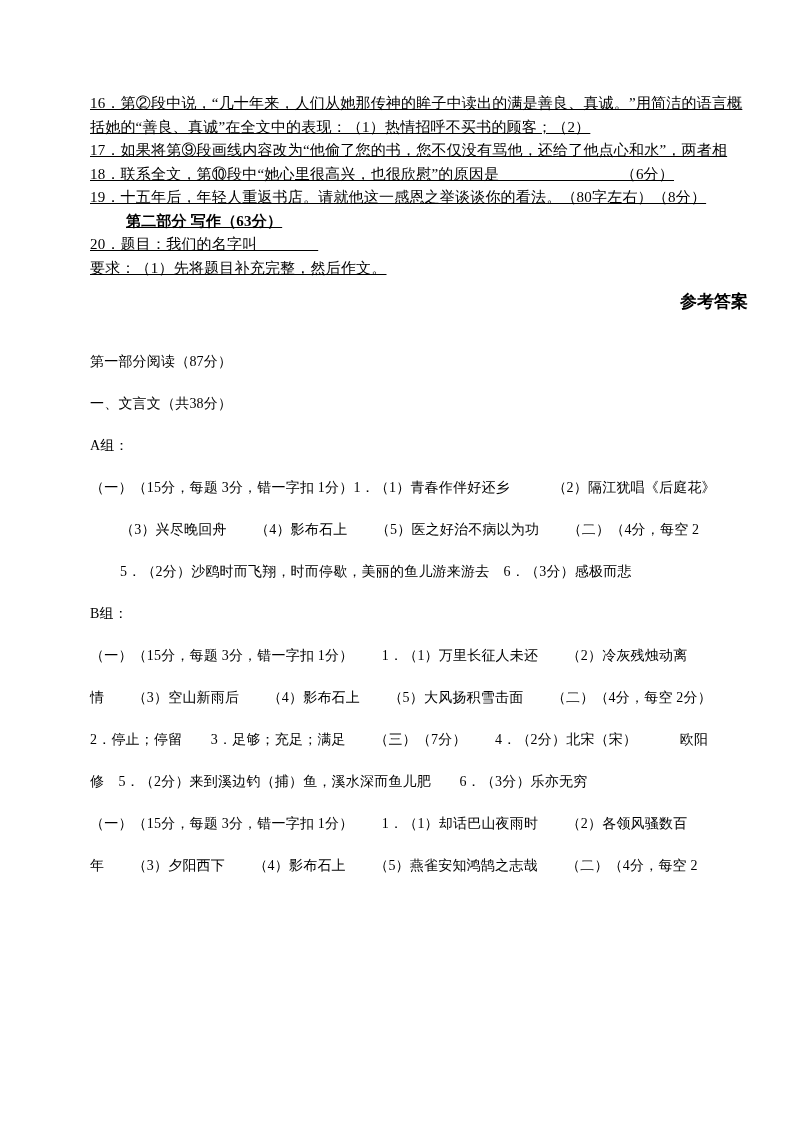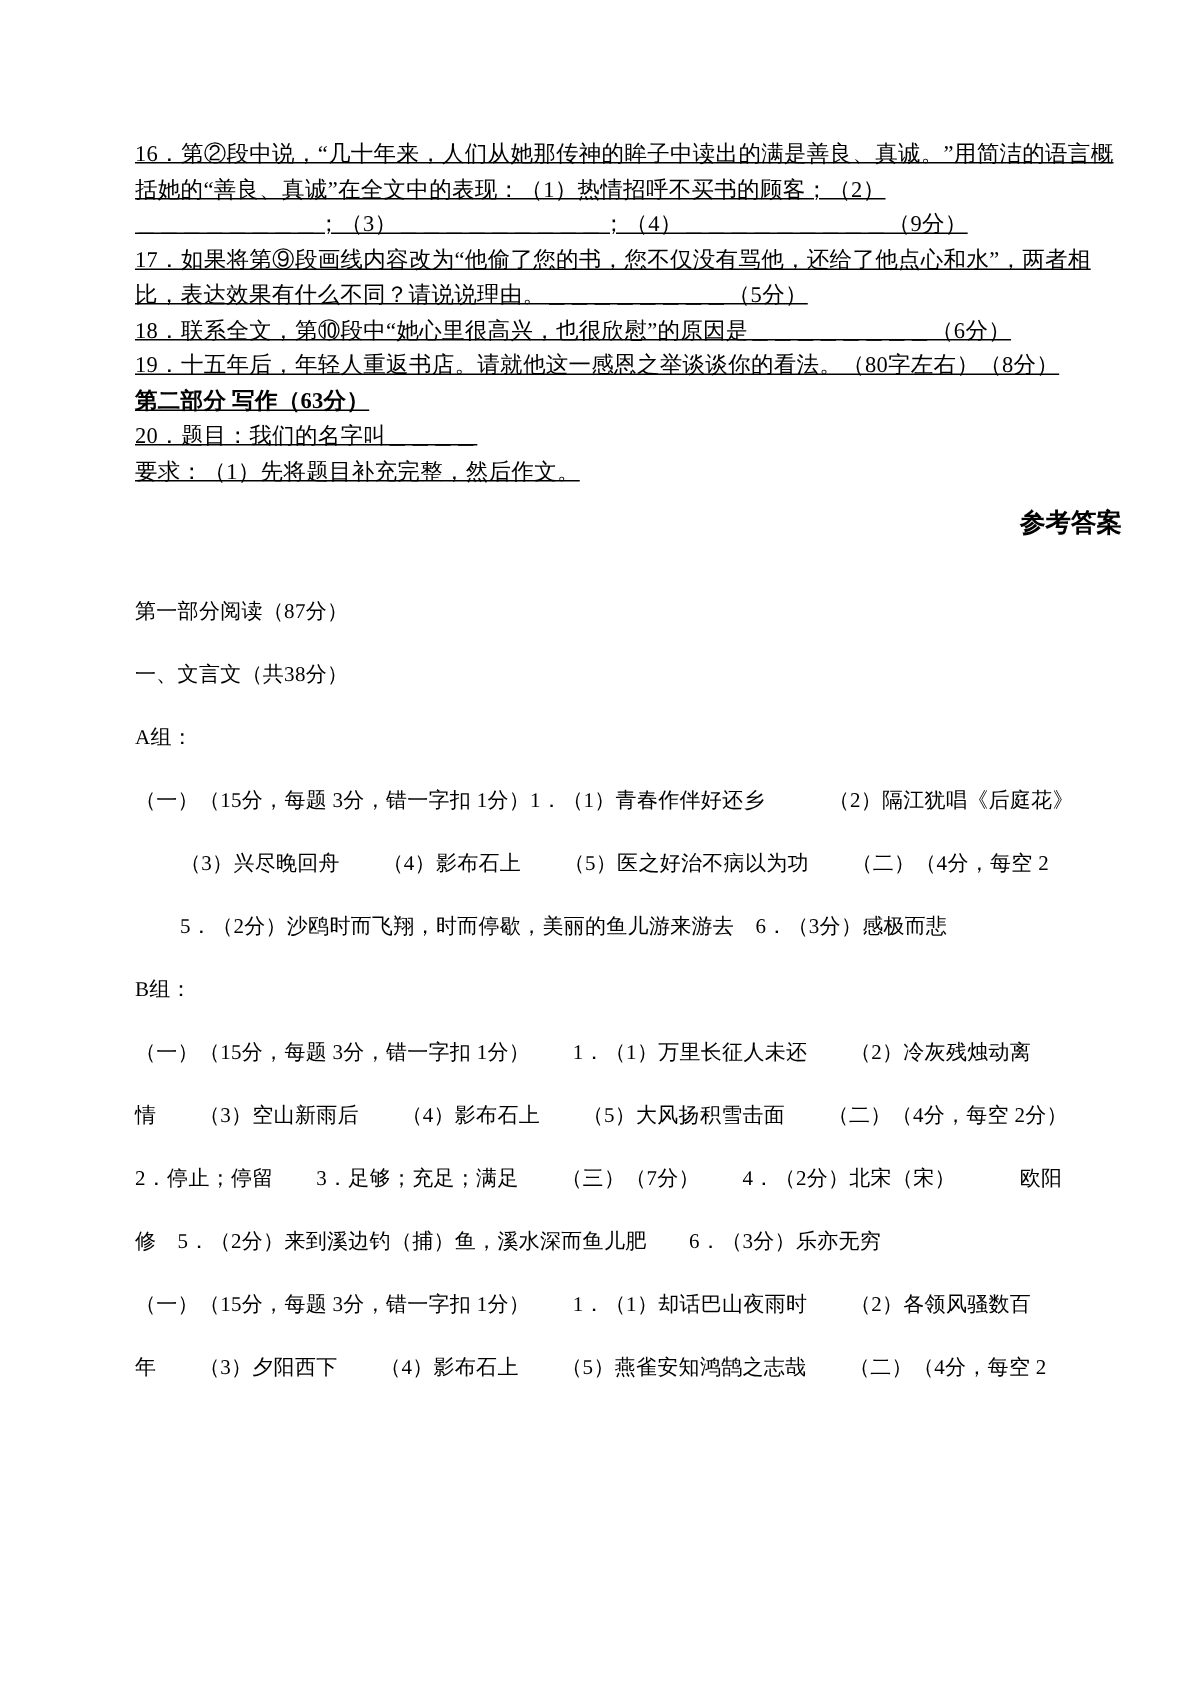--- a/index.html
+++ b/index.html
@@ -13,21 +13,21 @@
     font-family: "Liberation Serif", "DejaVu Serif", serif;
   }
   .content { padding: 92px 70px 0 90px; }
   .q-line {
     font-size: 15px;
     line-height: 23.5px;
     white-space: pre;
     letter-spacing: 0.2px;
     text-decoration: underline;
   }
-  .heading-bold { font-weight: bold; }
+  .heading-bold { font-weight: bold; margin-left: 36px; }
   .answers-title {
     font-size: 17px;
     line-height: 25px;
     font-weight: bold;
     text-align: right;
     position: relative;
     left: 24px;
     margin-top: 9px;
   }
   .answers { margin-top: 27px; }
@@ -41,23 +41,21 @@
 </style>
 </head>
 <body>
 
 <div class="page">
   <div class="content">
 
     <div class="questions">
       <div class="q-line">16．第②段中说，“几十年来，人们从她那传神的眸子中读出的满是善良、真诚。”用简洁的语言概</div>
       <div class="q-line">括她的“善良、真诚”在全文中的表现：（1）热情招呼不买书的顾客；（2）</div>
-      <div class="q-line">＿＿＿＿＿＿＿＿；（3）＿＿＿＿＿＿＿＿＿；（4）＿＿＿＿＿＿＿＿＿（9分）</div>
       <div class="q-line">17．如果将第⑨段画线内容改为“他偷了您的书，您不仅没有骂他，还给了他点心和水”，两者相</div>
-      <div class="q-line">比，表达效果有什么不同？请说说理由。＿＿＿＿＿＿＿＿（5分）</div>
       <div class="q-line">18．联系全文，第⑩段中“她心里很高兴，也很欣慰”的原因是＿＿＿＿＿＿＿＿（6分）</div>
       <div class="q-line">19．十五年后，年轻人重返书店。请就他这一感恩之举谈谈你的看法。（80字左右）（8分）</div>
       <div class="q-line heading-bold">第二部分 写作（63分）</div>
       <div class="q-line">20．题目：我们的名字叫＿＿＿＿</div>
       <div class="q-line">要求：（1）先将题目补充完整，然后作文。</div>
     </div>
 
     <div class="answers-title">参考答案</div>
 
     <div class="answers">

